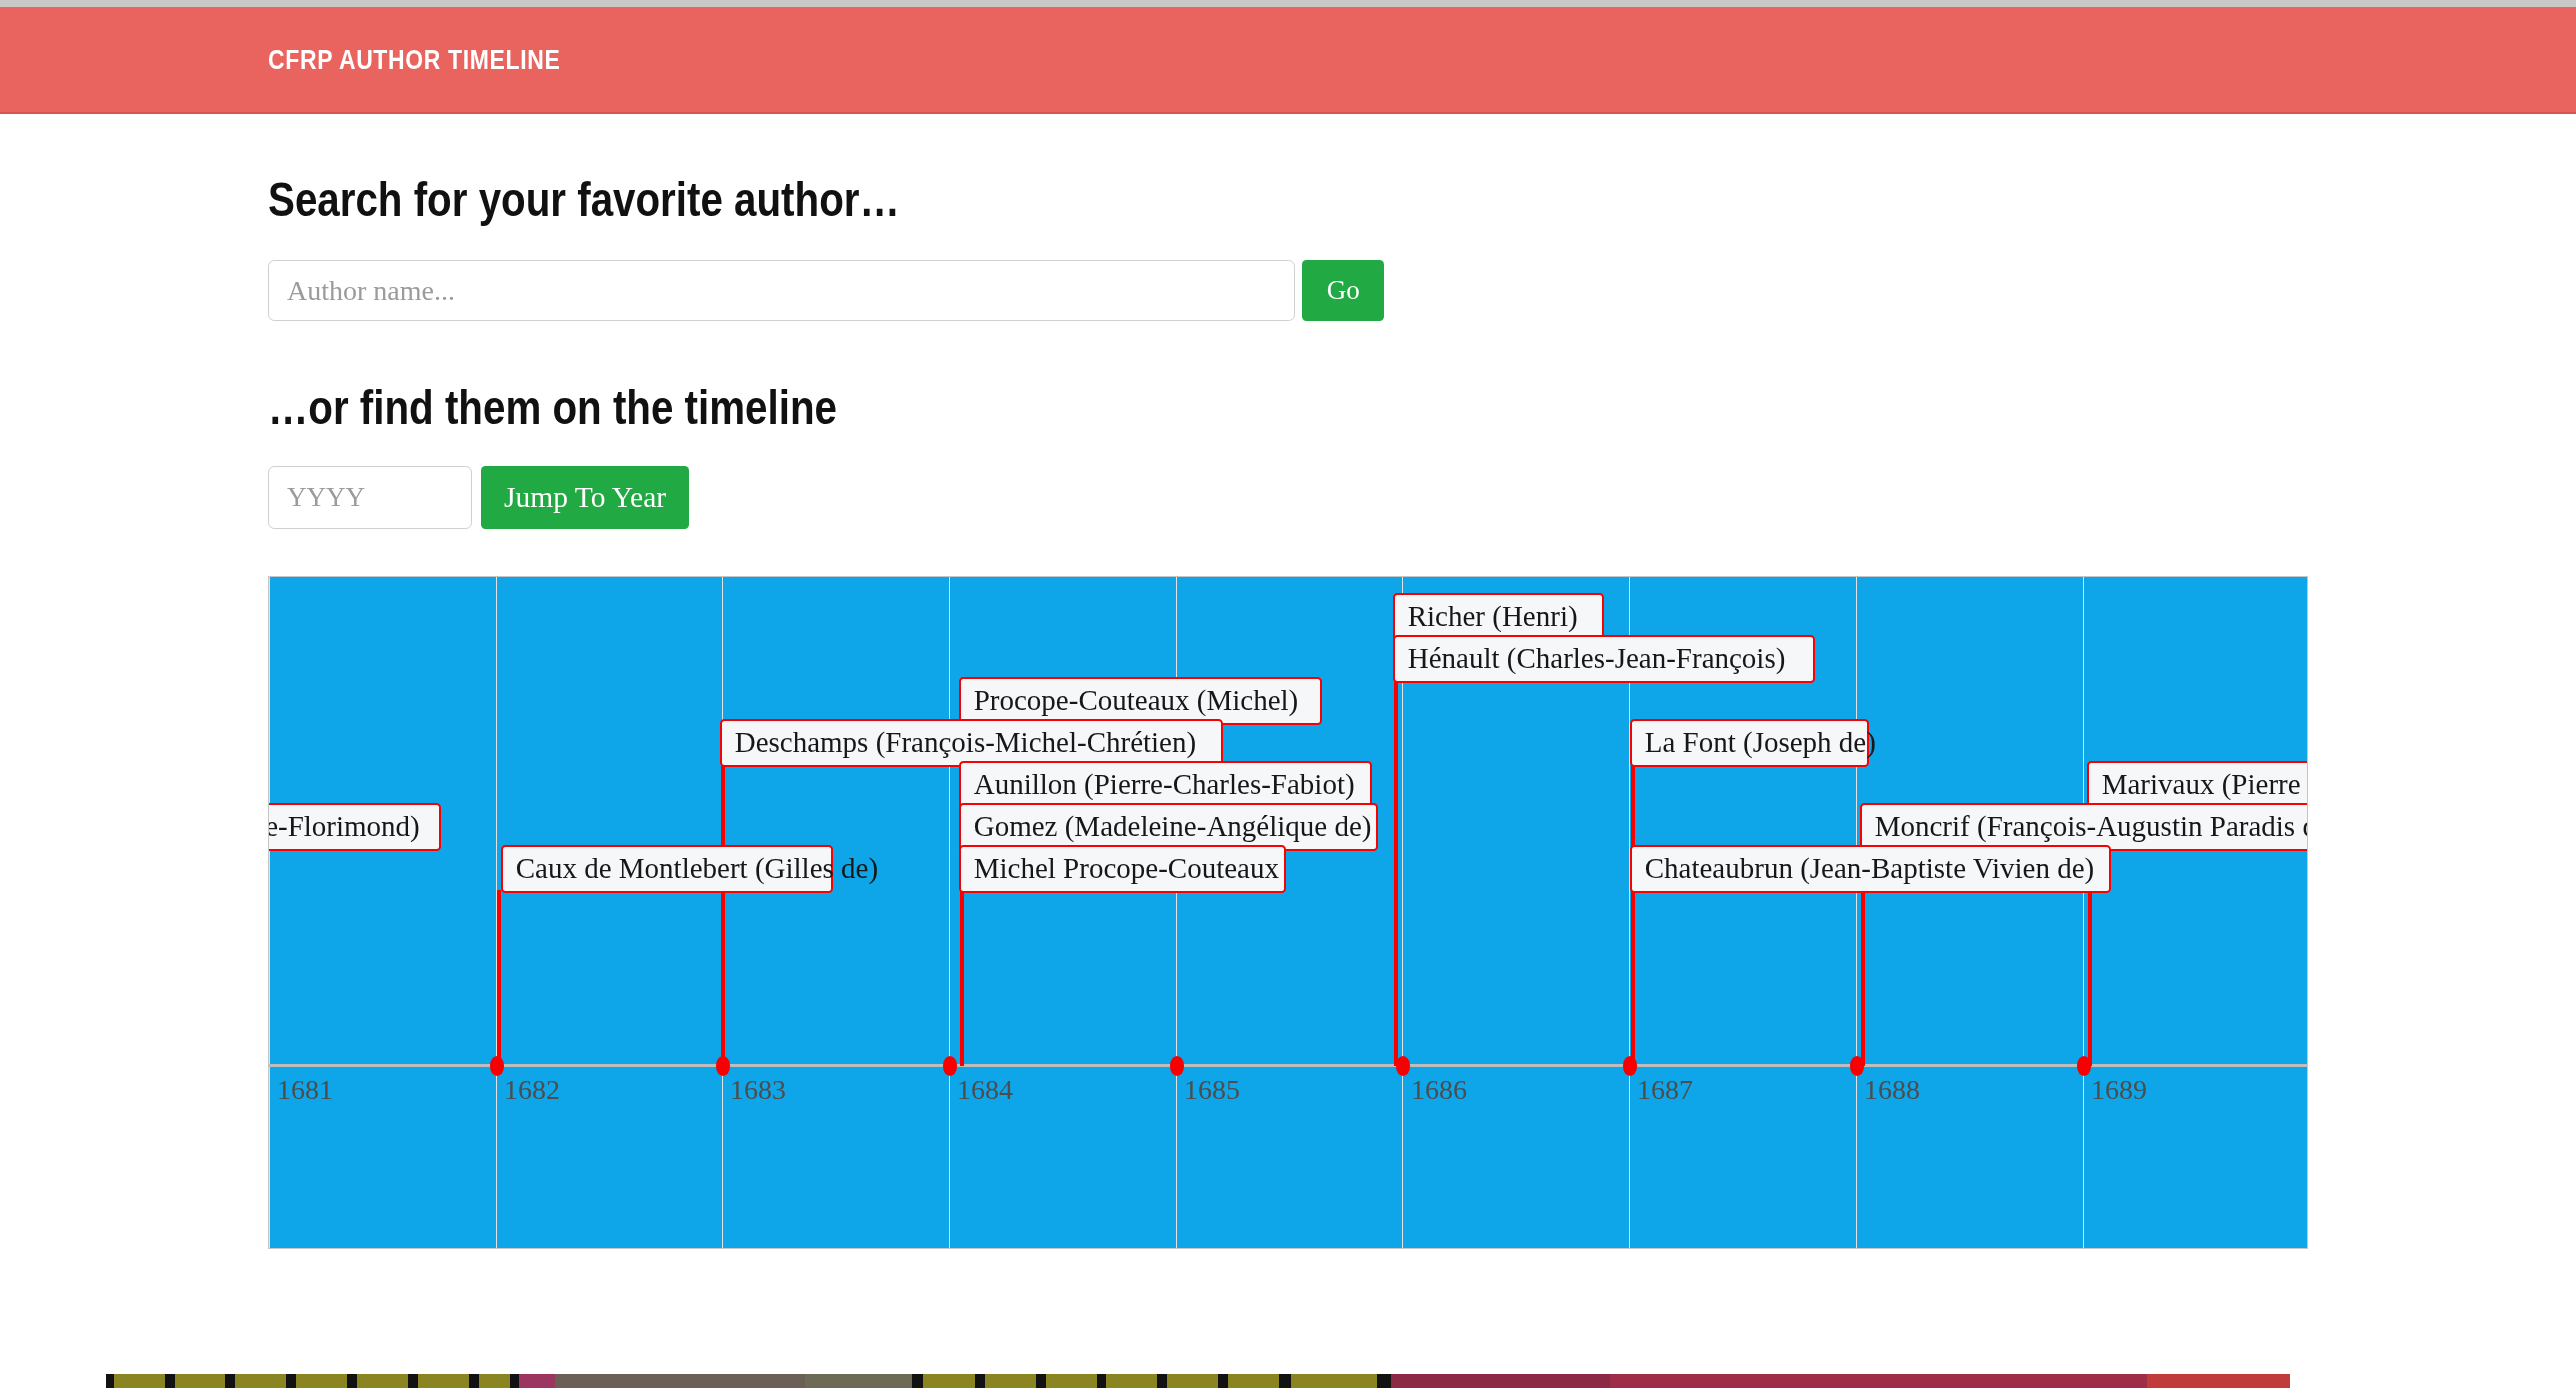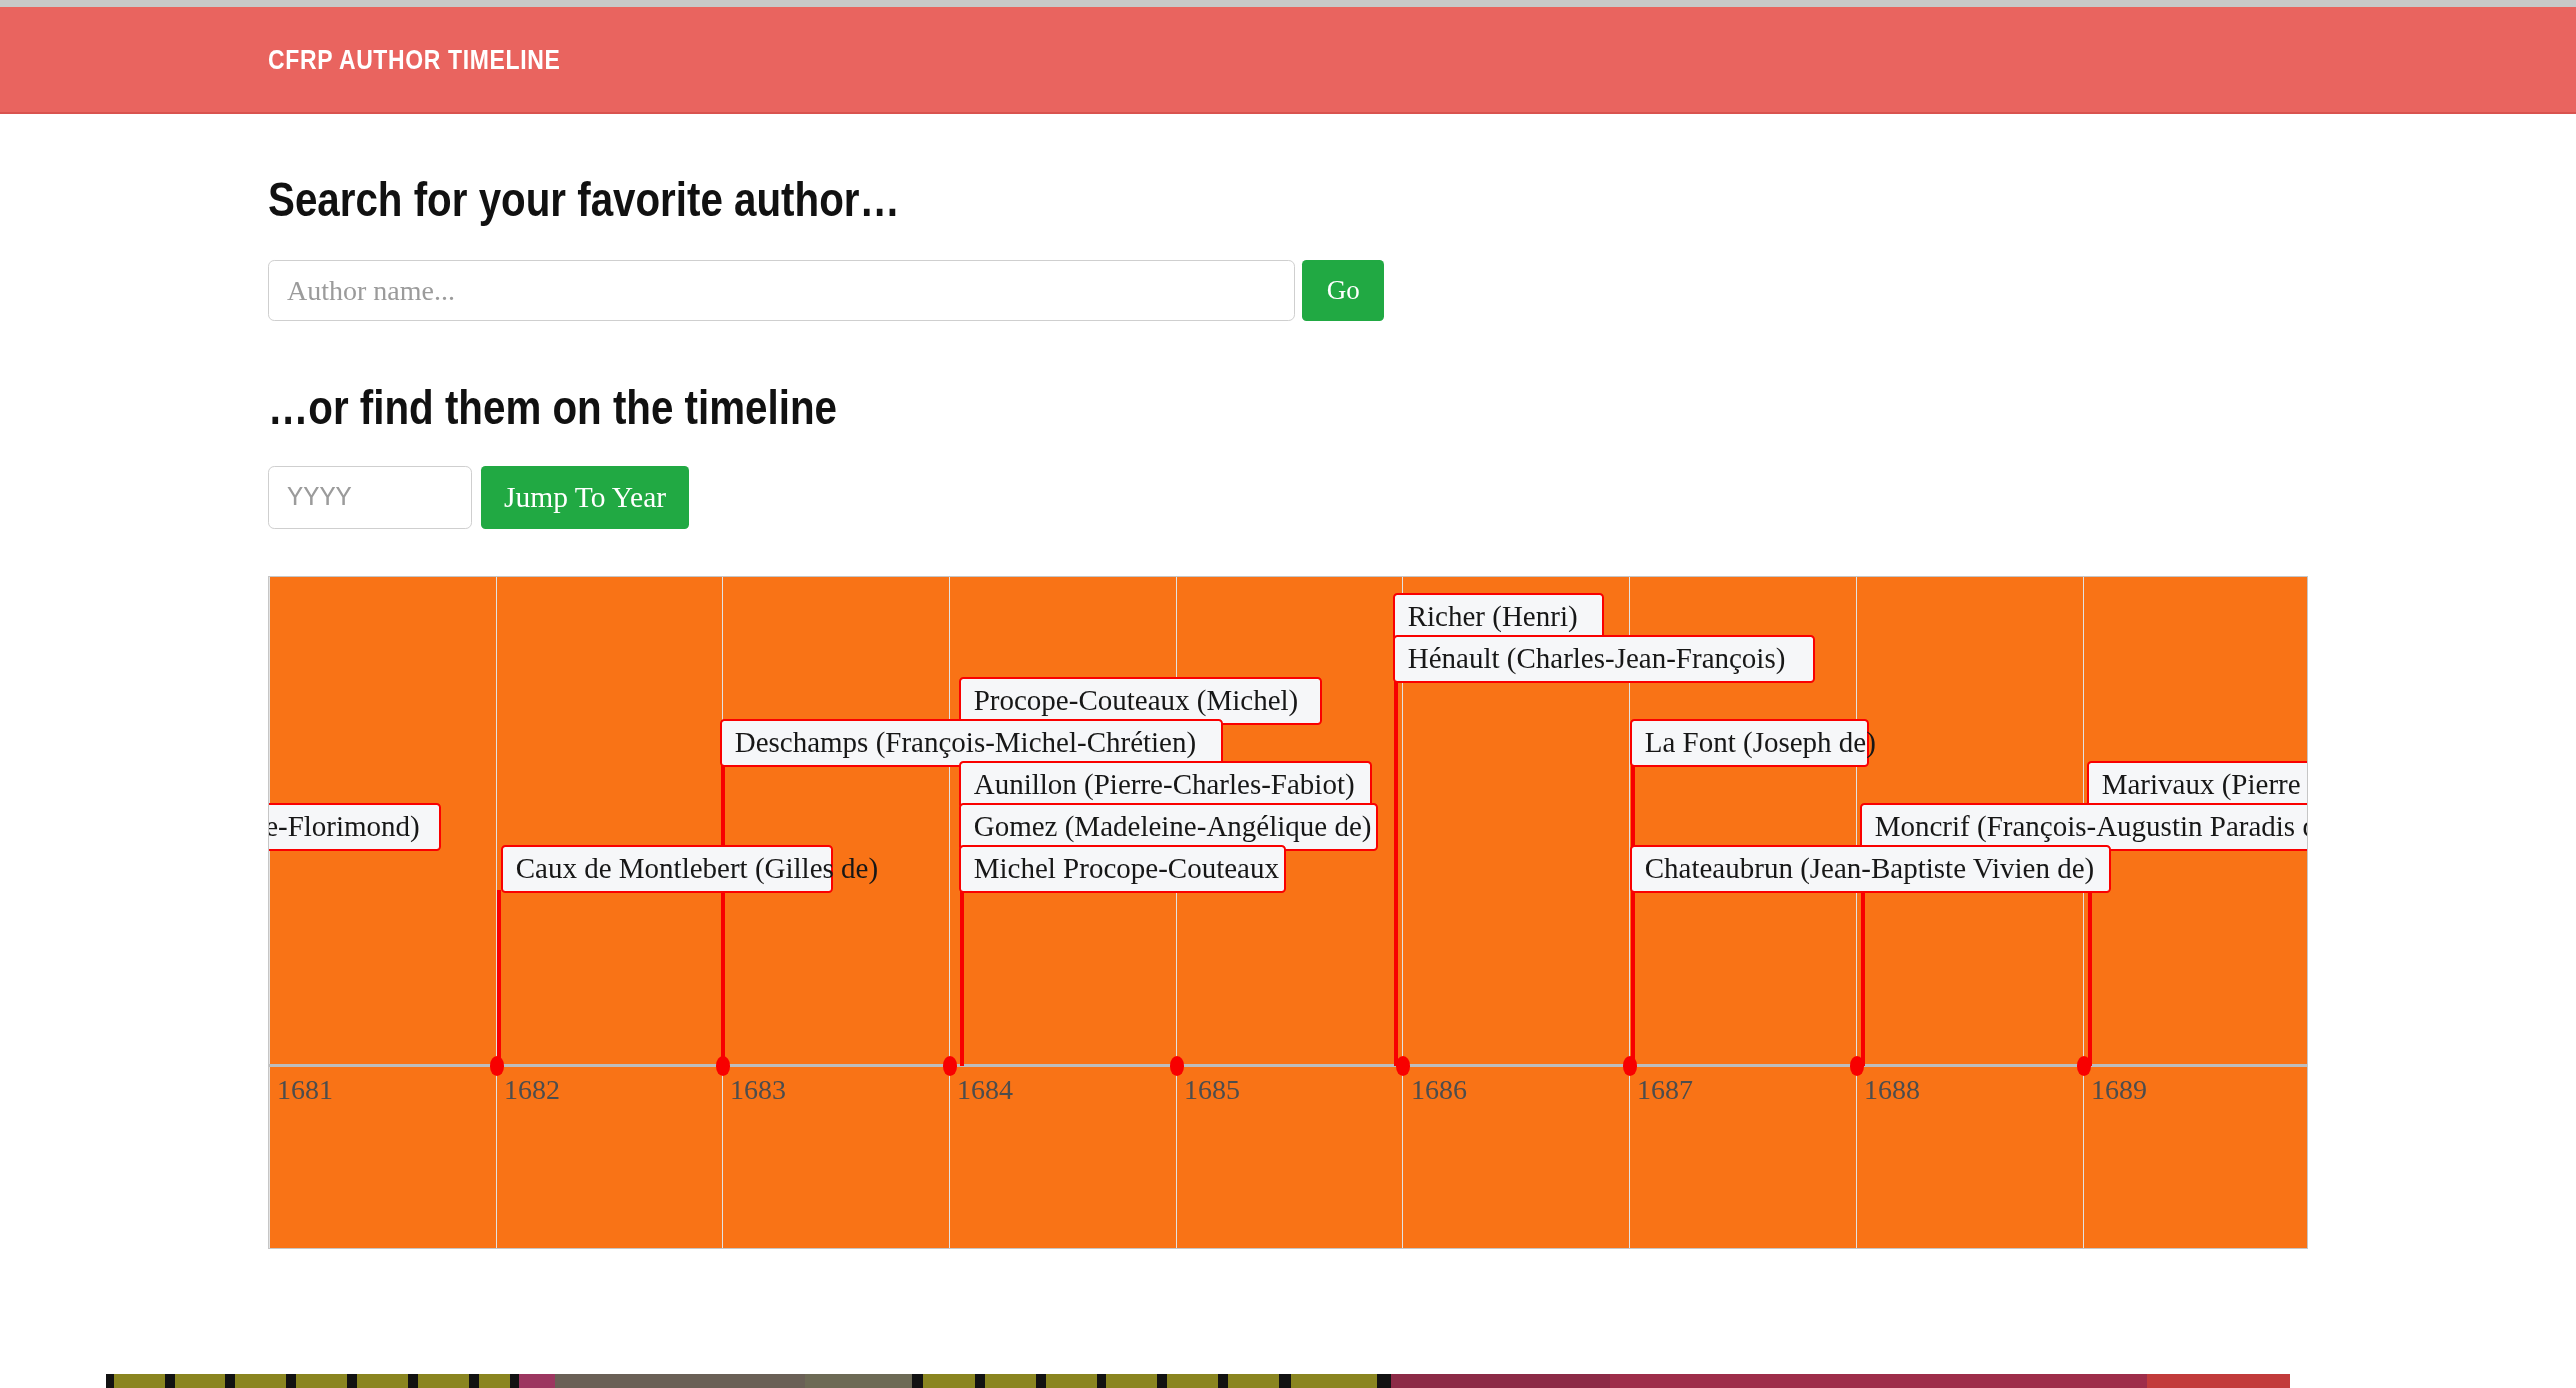--- a/index.html
+++ b/index.html
@@ -100,21 +100,21 @@
   
   #year-form {
     position: absolute; top: 349px; left: 268px;
     display: flex; align-items: stretch;
   }
   #year-input {
     width: 204px; height: 63px;
     border: 0.9px solid #cfcfcf;
     border-radius: 6.3px;
     background: #ffffff;
-    font-family: Liberation Mono, monospace;
+    font-family: Liberation Serif, serif;
     font-size: 27px;
     color: #2b2b2b;
     padding: 0 18px;
     outline: none;
   }
   #year-input::placeholder { color: #9b9b9b; opacity: 1; }
   #jump-to-year-button {
     margin-left: 9px;
     height: 63px;
     padding: 0 23px;
@@ -126,21 +126,21 @@
     cursor: pointer;
     white-space: nowrap;
   }
 
   
   #timeline-container {
     position: absolute;
     top: 459px; left: 268px;
     width: 2040px; height: 673px;
     border: 1.8px solid #c6c6c6;
-    background: #f97316;
+    background: #0ea5e9;
     overflow: hidden;
   }
   #timeline-plot {
     position: absolute;
     top: 0; left: 0;
     width: 2040px; height: 673px;
   }
   .year-gridline {
     position: absolute;
     top: 0;

